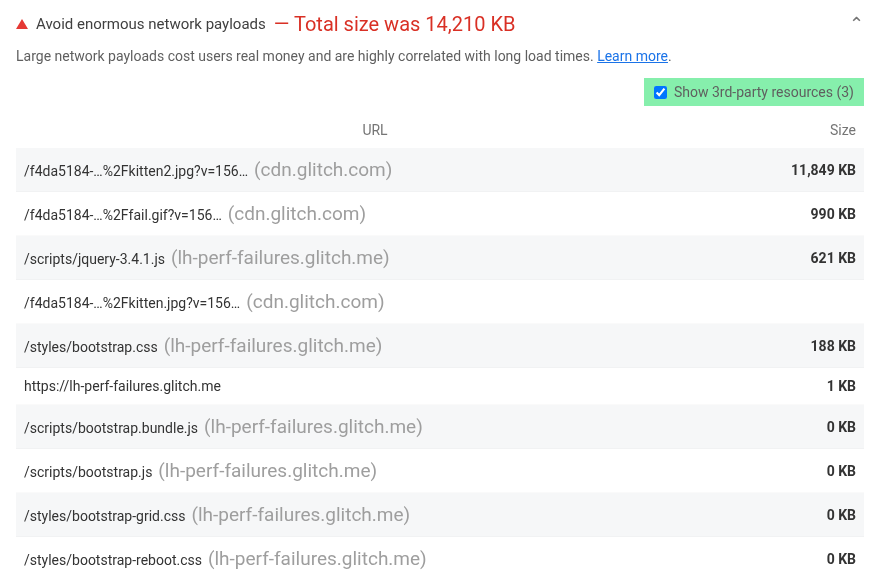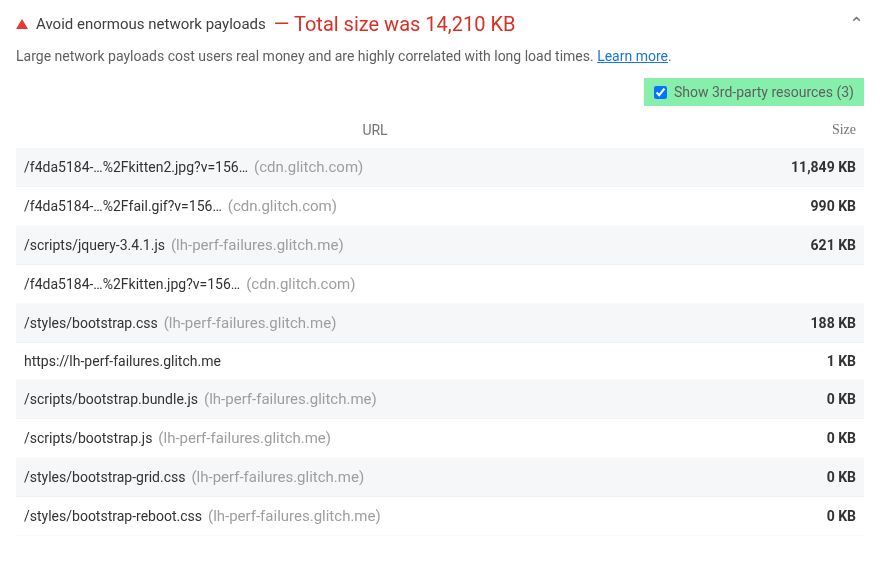--- a/index.html
+++ b/index.html
@@ -71,41 +71,41 @@
     .table {
       width: 100%;
     }
     .table-header {
       display: flex;
       color: #757575;
       font-size: 14px;
       padding: 6px 8px 10px 8px;
     }
     .col-url { flex: 1; text-align: center; }
-    .col-size { width: 130px; text-align: right; font-family: Liberation Serif, serif; }
+    .col-size { width: 130px; text-align: right; }
     .table-row {
       display: flex;
       align-items: center;
       padding: 10px 8px;
       font-size: 14px;
       border-bottom: 1px solid rgba(0,0,0,0.02);
     }
     .table-row:nth-child(odd) {
       background: #f6f7f8;
     }
     .table-row .url {
       flex: 1;
       color: #333;
       display: flex;
       align-items: baseline;
       gap: 6px;
     }
     .table-row .origin {
       color: #9e9e9e;
-      font-size: 15px;
+      font-size: 19px;
     }
     .table-row .size {
       width: 130px;
       text-align: right;
       color: #333;
       font-weight: bold;
     }
   </style>
 </head>
 <body>

